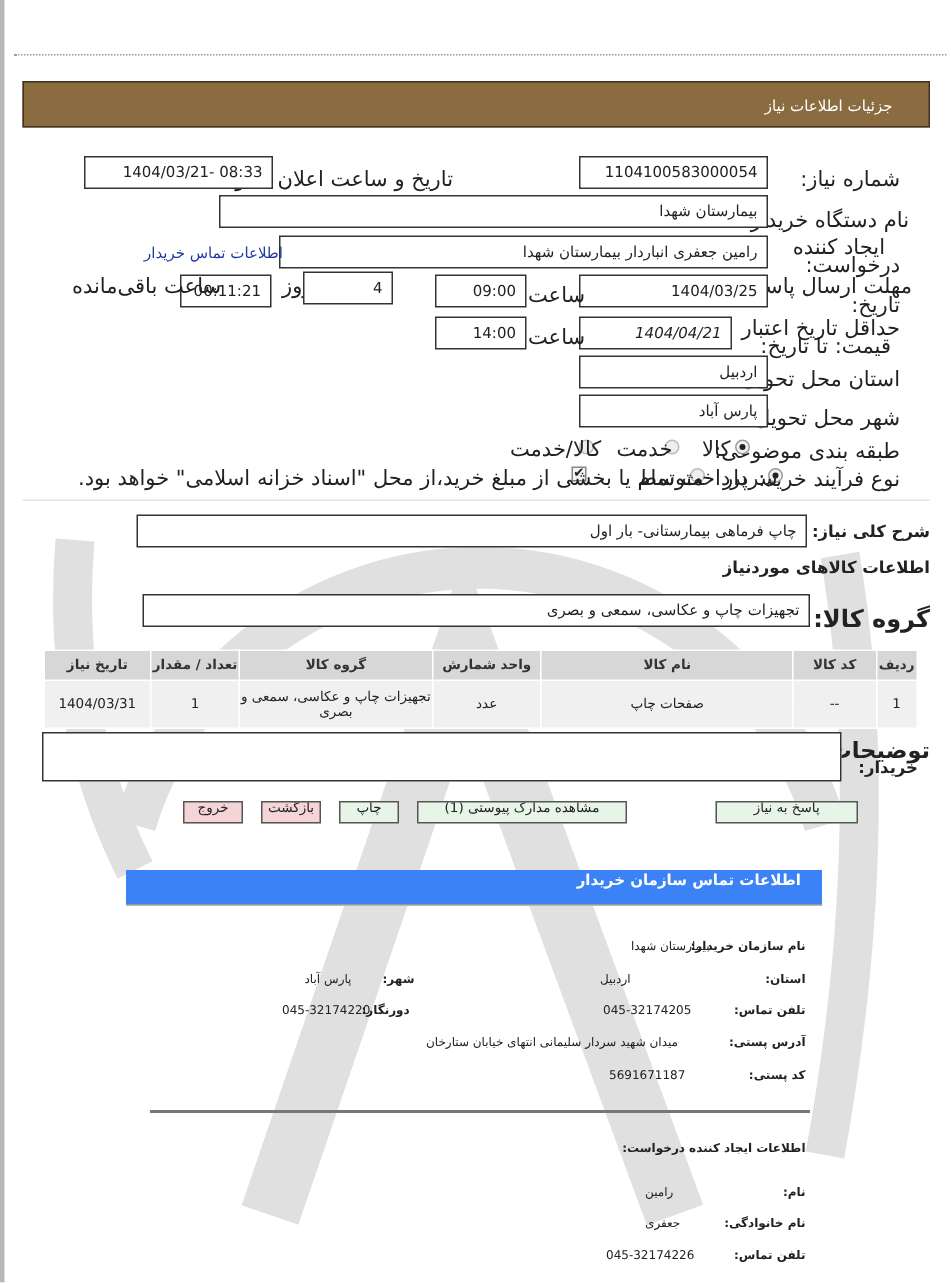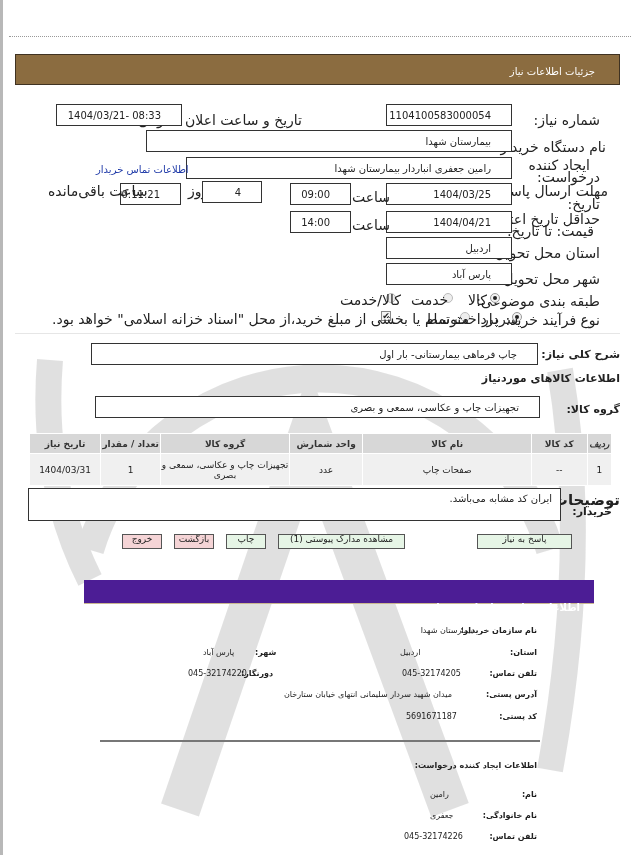--- a/index.html
+++ b/index.html
@@ -8,40 +8,40 @@
 
   .left-rule { position: absolute; left: 0; top: 0; width: 3px; height: 855px; background: #b8b8b8; }
   .dotted { position: absolute; left: 9px; top: 36px; width: 622px; border-top: 1px dotted #999; }
 
   .hdr-bar { position: absolute; left: 15px; top: 54px; width: 605px; height: 31px; background: #8b6c40; border: 1px solid #3f3222; color: #fff; font-size: 10px; padding: 11px 24px 0 0; }
 
   .watermark { position: absolute; left: 30px; top: 250px; width: 580px; height: 590px; pointer-events: none; opacity: 0.22; }
 
   .abs { position: absolute; }
   .lbl { position: absolute; font-size: 14px; color: #222; white-space: nowrap; }
-  .box { position: absolute; border: 1px solid #333; background: #fff; font-size: 10px; padding: 0 20px; display: flex; align-items: center; white-space: nowrap; overflow: hidden; }
+  .box { position: absolute; border: 1px solid #333; background: #fff; font-size: 10px; padding: 0 6px; display: flex; align-items: center; white-space: nowrap; overflow: hidden; }
   .box.ltr { direction: ltr; justify-content: flex-end; }
   .box.rtl { justify-content: flex-start; }
   .link { position: absolute; color: #1f3aa8; font-size: 10px; white-space: nowrap; }
   .bold { font-weight: bold; }
 
   .radio { position: absolute; width: 10px; height: 10px; border-radius: 50%; border: 1px solid #999; background: #f2f2f2; }
   .radio.on::after { content: ""; position: absolute; left: 2px; top: 2px; width: 4px; height: 4px; border-radius: 50%; background: #222; }
   .radio.off { border-color: #bbb; background: #eee; }
   .check { position: absolute; width: 10px; height: 10px; border: 1px solid #888; background: #f4f4f4; font-size: 9px; line-height: 8px; text-align: center; color: #222; }
 
   table.items { position: absolute; left: 29px; top: 433px; width: 583px; border-collapse: collapse; font-size: 9px; }
   table.items th { background: #d7d7d7; color: #333; font-weight: bold; height: 20px; border: 1px solid #fff; text-align: center; font-size: 9px; }
   table.items td { background: #f0f0f0; height: 32px; text-align: center; border: 1px solid #fff; font-size: 9px; }
 
   .btn { position: absolute; height: 15px; border: 1px solid #555; font-size: 9px; text-align: center; line-height: 9px; overflow: hidden; }
   .btn.green { background: #e6f5e6; }
   .btn.red { background: #f5d4d6; }
 
-  .hdr-bar2 { position: absolute; left: 84px; top: 580px; width: 510px; height: 24px; background: #4c1d95; color: #fff; font-weight: bold; font-size: 10px; padding: 22px 14px 0 0; border-bottom: 1px solid #c9b790; }
+  .hdr-bar2 { position: absolute; left: 84px; top: 580px; width: 464px; height: 24px; background: #3b82f6; color: #fff; font-weight: bold; font-size: 10px; padding: 2px 14px 0 0; border-bottom: 1px solid #c9b790; }
 
   .small { font-size: 8px; }
   .hr2 { position: absolute; left: 100px; top: 740px; width: 440px; border-top: 2px solid #777; }
 </style>
 </head>
 <body>
 
 <div class="left-rule"></div>
 <div class="dotted"></div>
 
@@ -72,21 +72,21 @@
 <div class="box ltr" style="left:386px;top:183px;width:126px;height:22px;">1404/03/25</div>
 <div class="lbl" style="left:352px;top:189px;">ساعت</div>
 <div class="box ltr" style="left:290px;top:183px;width:61px;height:22px;">09:00</div>
 <div class="lbl" style="left:188px;top:183px;">روز</div>
 <div class="box ltr" style="left:202px;top:181px;width:60px;height:22px;">4</div>
 <div class="box ltr" style="left:120px;top:183px;width:61px;height:22px;">00:11:21</div>
 <div class="lbl" style="left:48px;top:183px;">ساعت باقی‌مانده</div>
 
 <div class="lbl" style="right:34px;top:211px;">حداقل تاریخ اعتبار</div>
 <div class="lbl" style="right:40px;top:223px;">قیمت: تا تاریخ:</div>
-<div class="box ltr" style="left:386px;top:211px;width:126px;height:22px;">1404/04/21</div>
+<div class="box ltr" style="left:386px;top:211px;width:102px;height:22px;font-style:italic;">1404/04/21</div>
 <div class="lbl" style="left:352px;top:217px;">ساعت</div>
 <div class="box ltr" style="left:290px;top:211px;width:61px;height:22px;">14:00</div>
 
 <div class="lbl" style="right:34px;top:245px;">استان محل تحویل:</div>
 <div class="box rtl" style="left:386px;top:237px;width:126px;height:22px;">اردبیل</div>
 
 <div class="lbl" style="right:34px;top:271px;">شهر محل تحویل:</div>
 <div class="box rtl" style="left:386px;top:263px;width:126px;height:22px;">پارس آباد</div>
 
 <div class="lbl" style="right:34px;top:293px;">طبقه بندی موضوعی:</div>
@@ -104,27 +104,27 @@
 <div class="lbl" style="left:425px;top:311px;">متوسط</div>
 <div class="check" style="left:381px;top:311px;">✔</div>
 <div class="lbl" style="left:52px;top:311px;">پرداخت تمام یا بخشی از مبلغ خرید،از محل "اسناد خزانه اسلامی" خواهد بود.</div>
 
 <div class="abs" style="left:15px;top:333px;width:605px;border-top:1px solid #e6e6e6;"></div>
 
 <div class="lbl bold" style="right:14px;top:348px;font-size:11px;">شرح کلی نیاز:</div>
 <div class="box rtl" style="left:91px;top:343px;width:447px;height:22px;">چاپ فرماهی  بیمارستانی- بار اول</div>
 <div class="lbl bold" style="right:14px;top:372px;font-size:11px;">اطلاعات کالاهای موردنیاز</div>
 
-<div class="lbl bold" style="right:14px;top:403px;font-size:11px;">گروه کالا:</div>
+<div class="lbl bold" style="right:14px;top:403px;font-size:16px;">گروه کالا:</div>
 <div class="box rtl" style="left:95px;top:396px;width:445px;height:22px;">تجهیزات چاپ و عکاسی، سمعی و  بصری</div>
 
 <table class="items">
   <thead>
     <tr>
-      <th style="width:22px;font-style:italic;">ردیف</th>
+      <th style="width:22px;">ردیف</th>
       <th style="width:50px;">کد کالا</th>
       <th style="width:152px;">نام کالا</th>
       <th style="width:66px;">واحد شمارش</th>
       <th style="width:116px;">گروه کالا</th>
       <th style="width:54px;">تعداد / مقدار</th>
       <th style="width:64px;">تاریخ نیاز</th>
     </tr>
   </thead>
   <tbody>
     <tr>
@@ -135,25 +135,24 @@
       <td>تجهیزات چاپ و عکاسی، سمعی و بصری</td>
       <td>1</td>
       <td>1404/03/31</td>
     </tr>
   </tbody>
 </table>
 
 <div class="lbl bold" style="right:14px;top:491px;font-size:15px;">توضیحات</div>
 <div class="lbl bold" style="right:22px;top:505px;font-size:11px;">خریدار:</div>
 <div class="abs" style="left:28px;top:488px;width:533px;height:33px;border:1px solid #333;background:#fff;padding:3px 8px 0 0;">
-  <div style="font-size:10px;line-height:13px;">ایران کد مشابه می‌باشد.</div>
 </div>
 
 <div class="btn green" style="left:477px;top:534px;width:95px;">پاسخ به نیاز</div>
-<div class="btn green" style="left:278px;top:534px;width:127px;">مشاهده مدارک پیوستی (1)</div>
+<div class="btn green" style="left:278px;top:534px;width:140px;">مشاهده مدارک پیوستی (1)</div>
 <div class="btn green" style="left:226px;top:534px;width:40px;">چاپ</div>
 <div class="btn red" style="left:174px;top:534px;width:40px;">بازگشت</div>
 <div class="btn red" style="left:122px;top:534px;width:40px;">خروج</div>
 
 <div class="hdr-bar2">اطلاعات تماس سازمان خریدار</div>
 
 <div class="lbl small bold" style="right:97px;top:626px;">نام سازمان خریدار:</div>
 <div class="lbl small" style="right:161px;top:626px;">بیمارستان شهدا</div>
 
 <div class="lbl small bold" style="right:97px;top:648px;">استان:</div>

